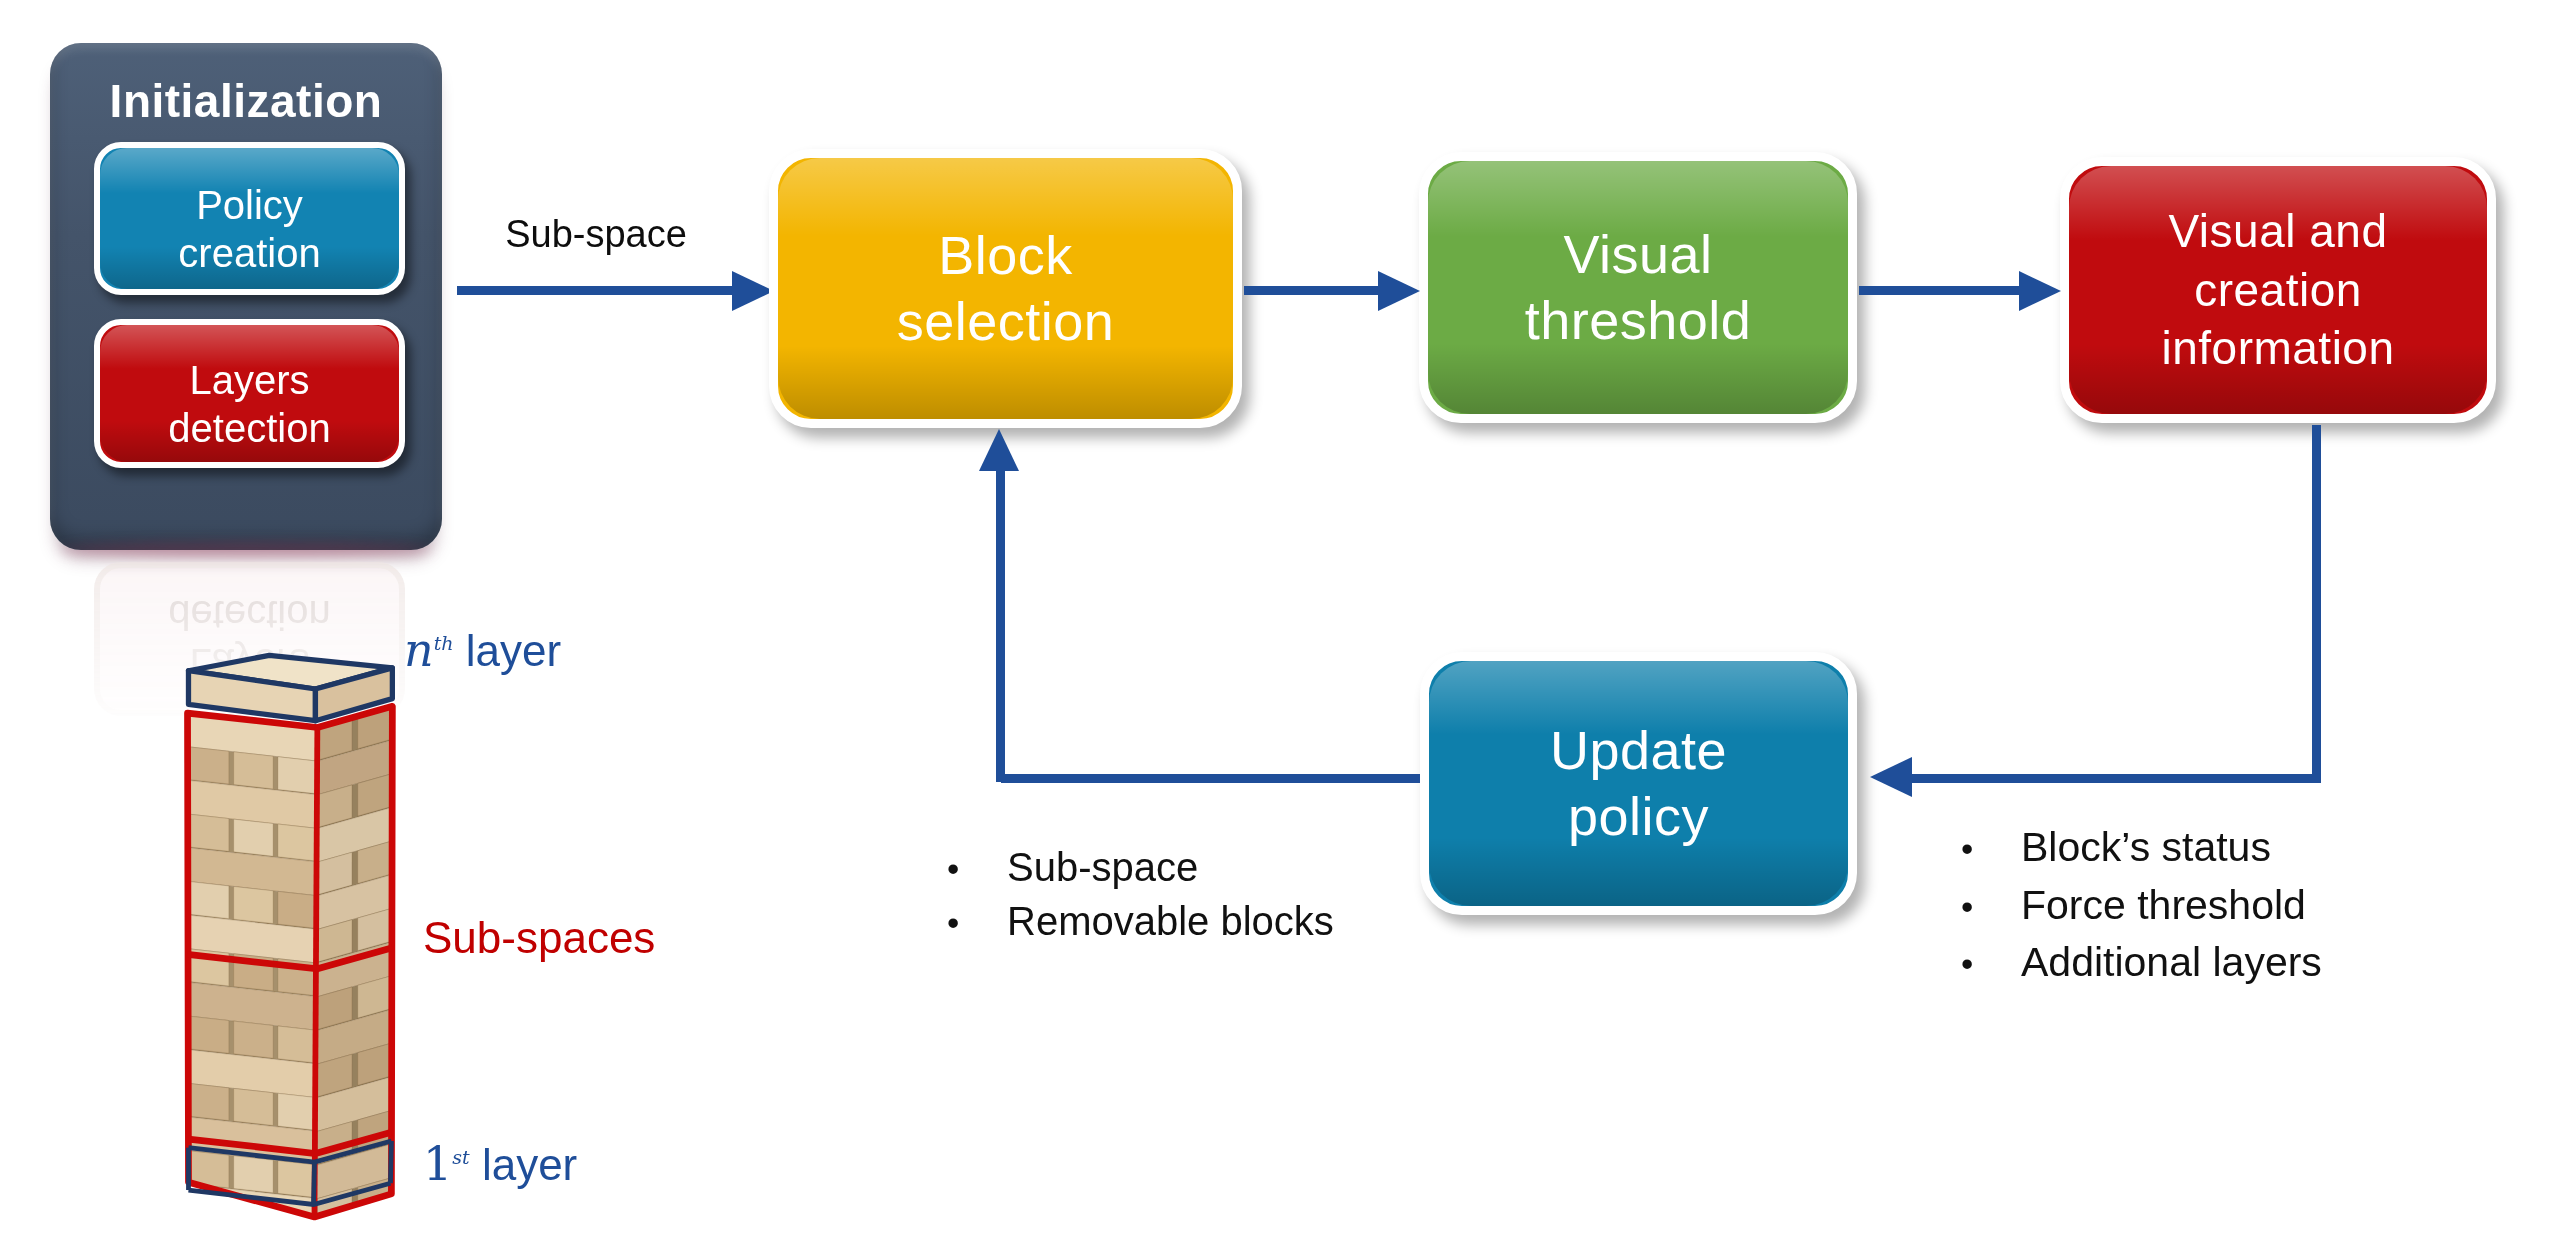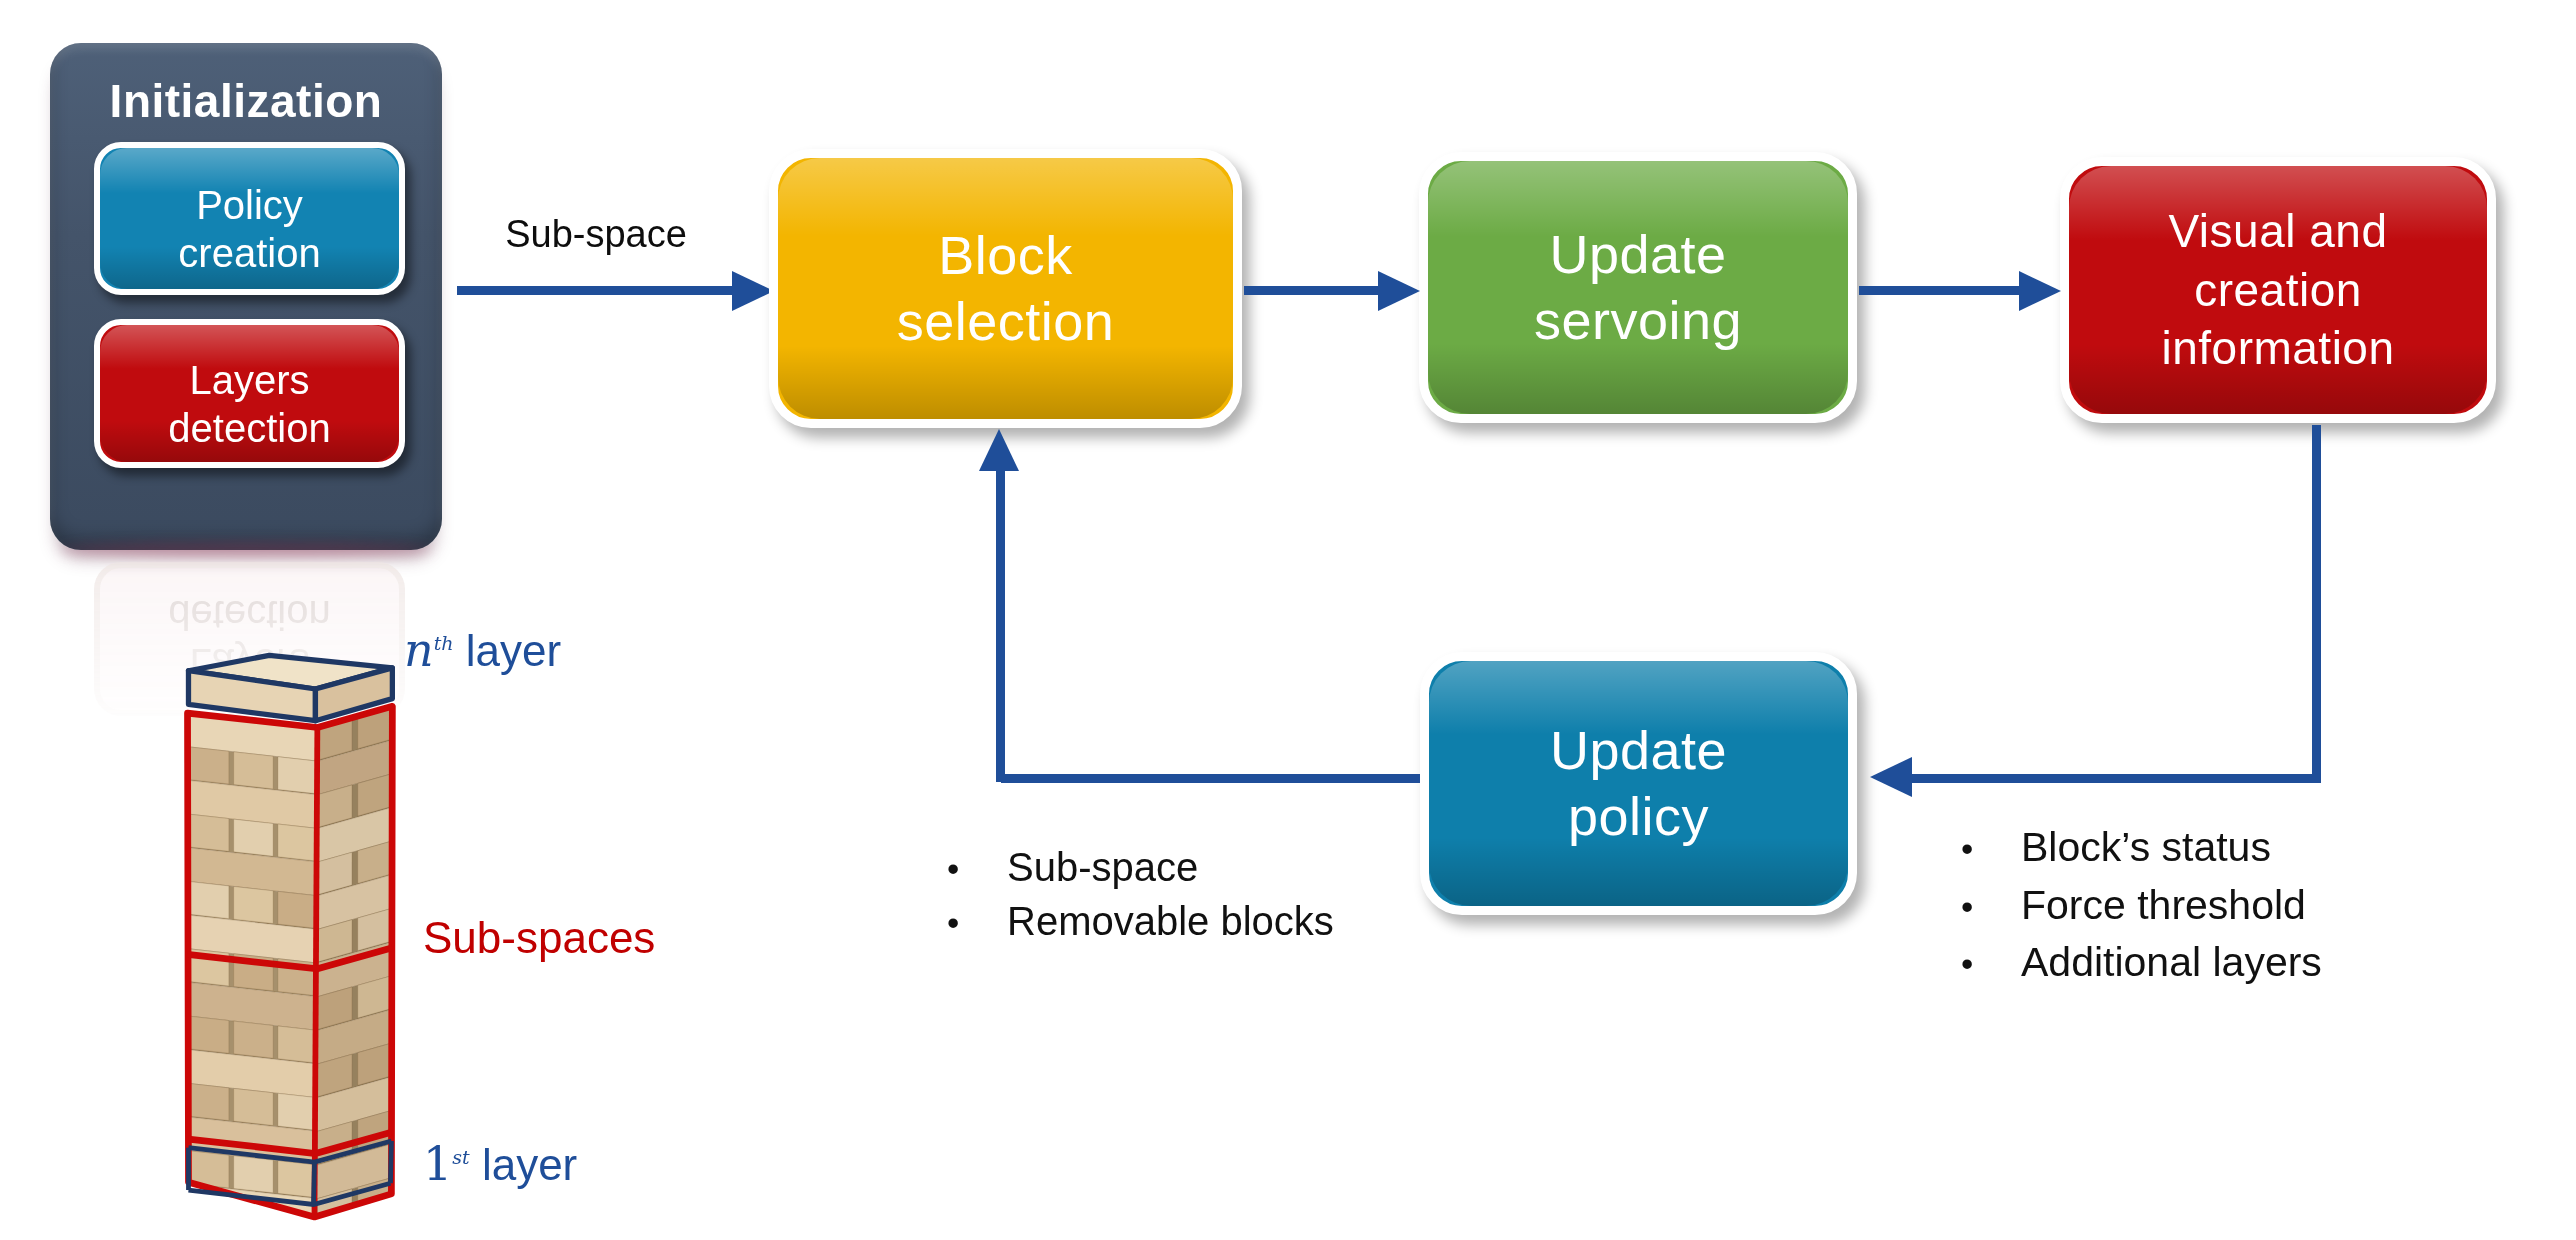--- a/index.html
+++ b/index.html
@@ -99,21 +99,21 @@
   </div>
 
   <div class="flow-label">Sub-space</div>
   <div class="aline" style="left:457px;top:286px;width:276px;height:8.7px;"></div>
   <div class="ah-right" style="left:732px;top:271px;"></div>
 
   <div class="fbox" id="block-box">
     <span class="txt">Block selection</span>
   </div>
   <div class="fbox" id="servo-box">
-    <span class="txt">Update servoing</span>
+    <span class="txt">Visual threshold</span>
   </div>
   <div class="fbox" id="tactile-box">
     <span class="txt">Visual and creation information</span>
   </div>
   <div class="fbox" id="update-box">
     <span class="txt">Update policy</span>
   </div>
 
   <div class="aline" style="left:1244px;top:286px;width:135px;height:8.7px;"></div>
   <div class="ah-right" style="left:1378px;top:271px;"></div>

